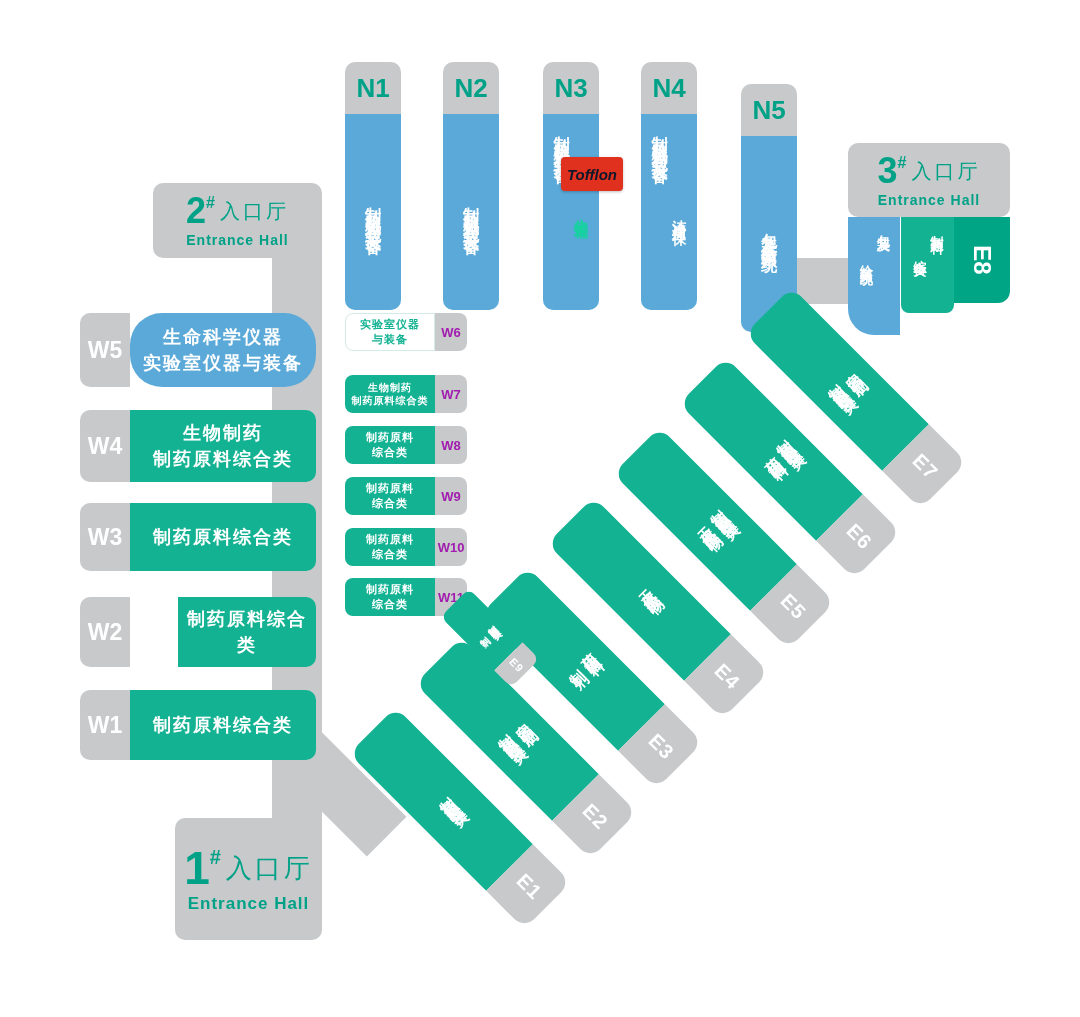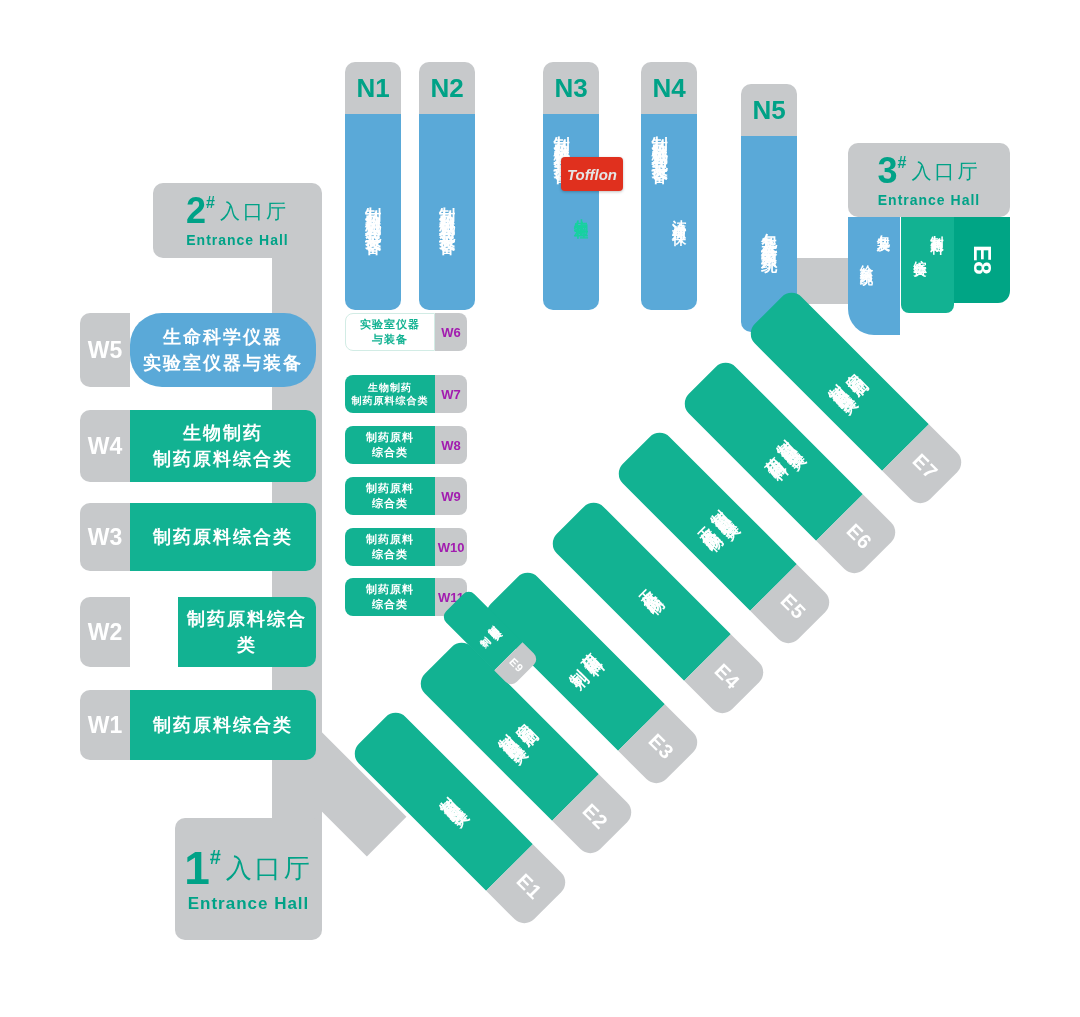--- a/index.html
+++ b/index.html
@@ -117,21 +117,21 @@
   .e8-strip .vtext{font-size:13px;letter-spacing:2px;}
   .e8-label{
     position:absolute;background:#00a585;display:flex;align-items:center;justify-content:center;z-index:1;
   }
   .e8-label span{transform:rotate(90deg);color:#fff;font-weight:bold;font-size:24px;}
 
   
   .tofflon{
     position:absolute;left:561px;top:157px;width:62px;height:34px;background:#e0301e;
     border-radius:4px;display:flex;align-items:center;justify-content:center;
-    color:#e5e5e5;font-weight:bold;font-style:italic;font-size:15px;z-index:5;
+    color:#0f172a;font-weight:bold;font-style:italic;font-size:15px;z-index:5;
     box-shadow:0 1px 3px rgba(0,0,0,.25);
   }
 </style>
 </head>
 <body>
 
 <div class="map">
 
   <div class="corridor" style="left:272px;top:248px;width:50px;height:612px;"></div>
   <div class="corridor" style="left:312px;top:724px;width:56px;height:132px;transform:rotate(-45deg);"></div>
@@ -166,21 +166,21 @@
 
   <div class="nhall" style="left:345px;">
     <div class="ncap">
         <span>N1</span>
       </div>
     <div class="nbody">
       <span class="vtext">制药机械与包装设备</span>
     </div>
   </div>
 
-  <div class="nhall" style="left:419px;">
+  <div class="nhall" style="left:443px;">
     <div class="ncap">
         <span>N2</span>
       </div>
     <div class="nbody">
       <span class="vtext">制药机械与包装设备</span>
     </div>
   </div>
 
   <div class="nhall" style="left:543px;">
     <div class="ncap">

